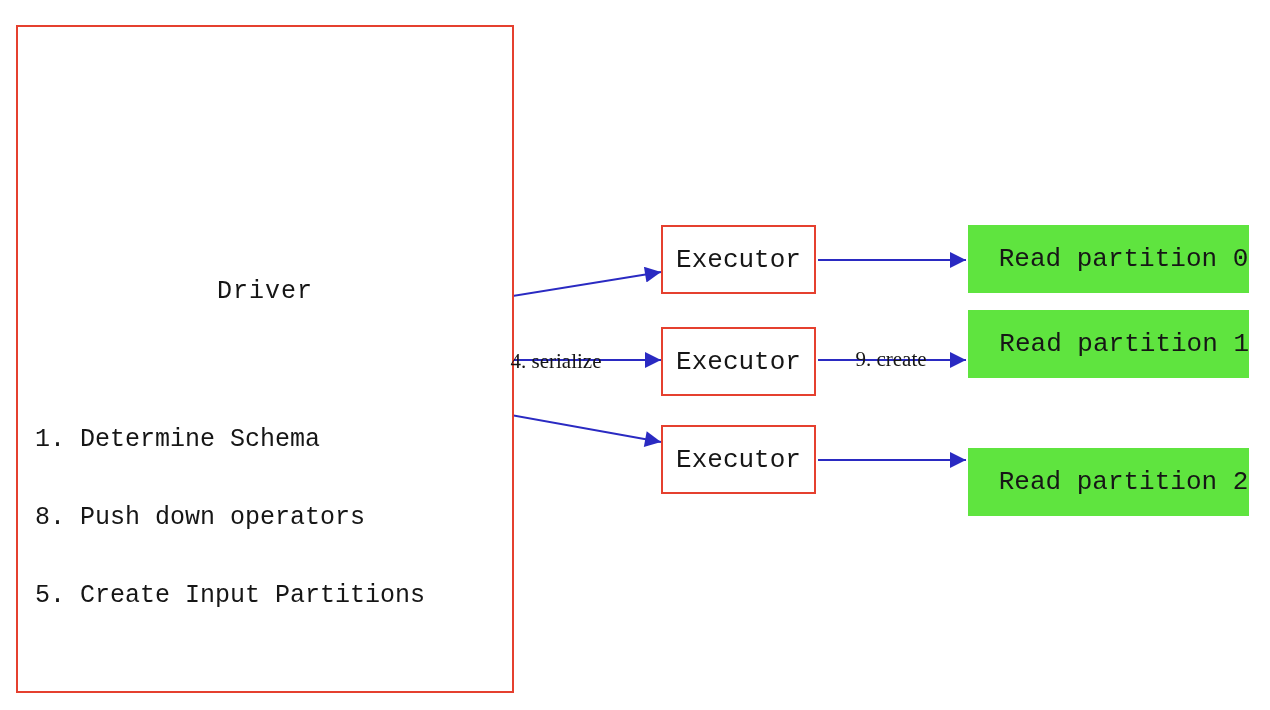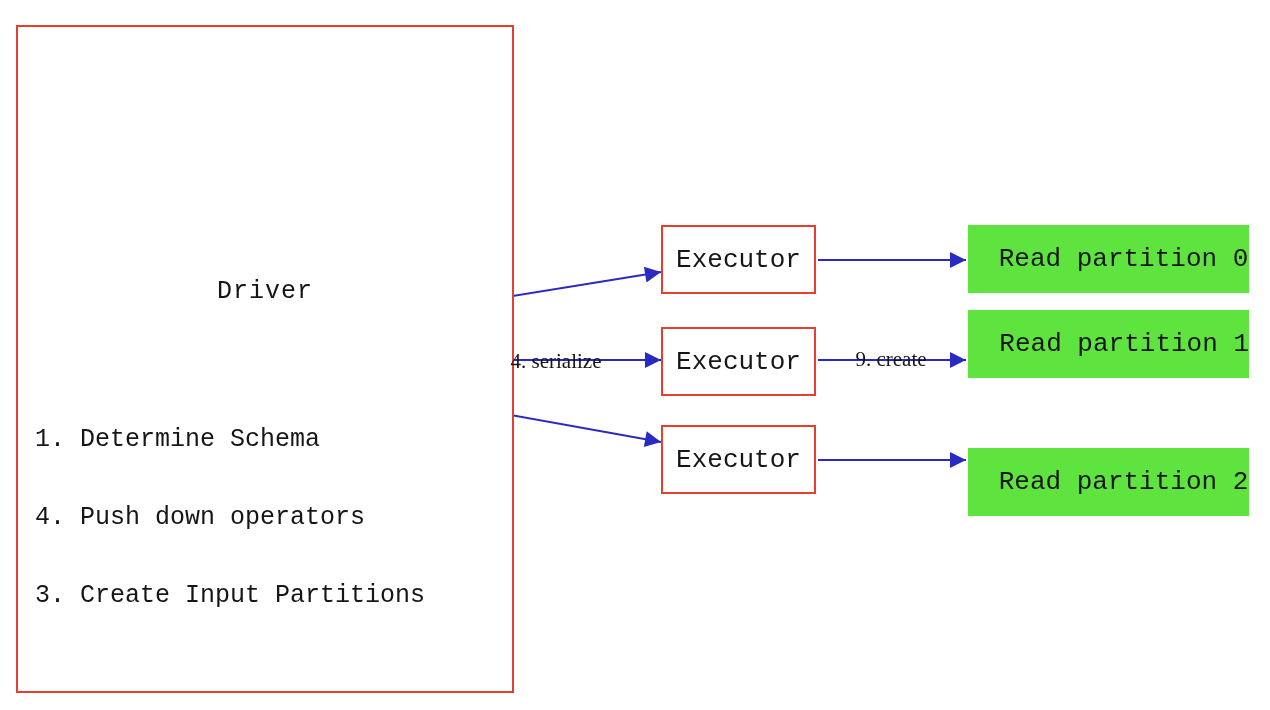--- a/index.html
+++ b/index.html
@@ -119,22 +119,22 @@
     <line x1="450" y1="404" x2="661" y2="442" marker-end="url(#ah)"></line>
     <line x1="818" y1="260" x2="966" y2="260" marker-end="url(#ah)"></line>
     <line x1="818" y1="360" x2="966" y2="360" marker-end="url(#ah)"></line>
     <line x1="818" y1="460" x2="966" y2="460" marker-end="url(#ah)"></line>
   </svg>
 
   <div class="driver">
     <div class="driver-title">Driver</div>
     <div class="driver-steps">
       <div>1. Determine Schema</div>
-      <div>4. Push down operators</div>
-      <div>3. Create Input Partitions</div>
+      <div>8. Push down operators</div>
+      <div>5. Create Input Partitions</div>
     </div>
   </div>
 
   <div class="executor e0">
     <span>Executor</span>
   </div>
   <div class="executor e1">
     <span>Executor</span>
   </div>
   <div class="executor e2">

